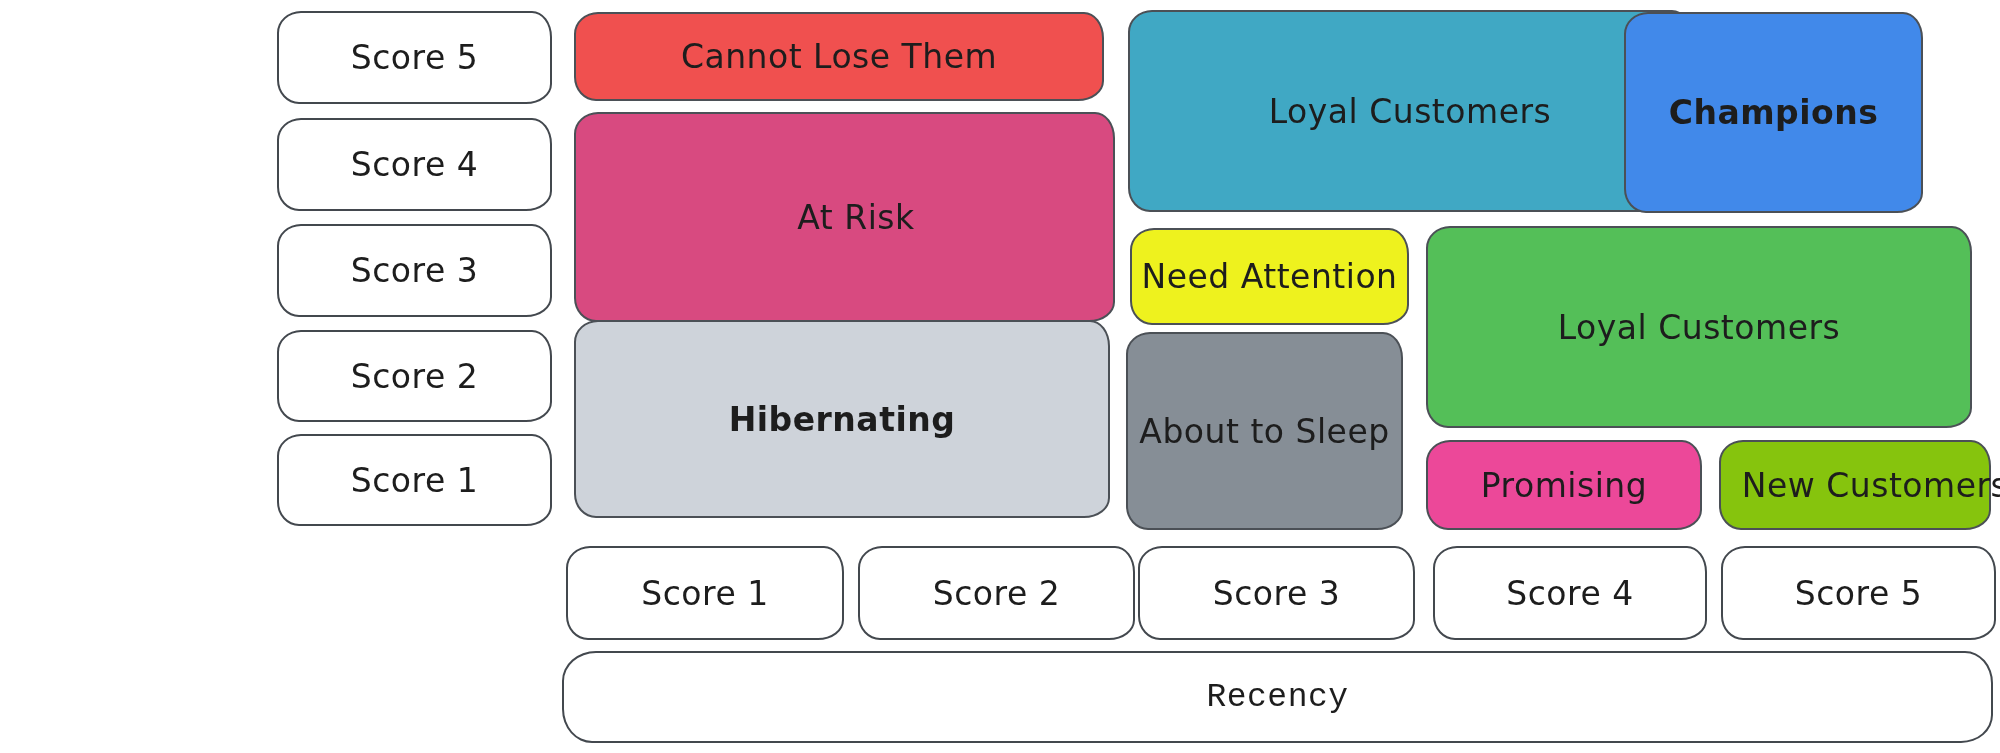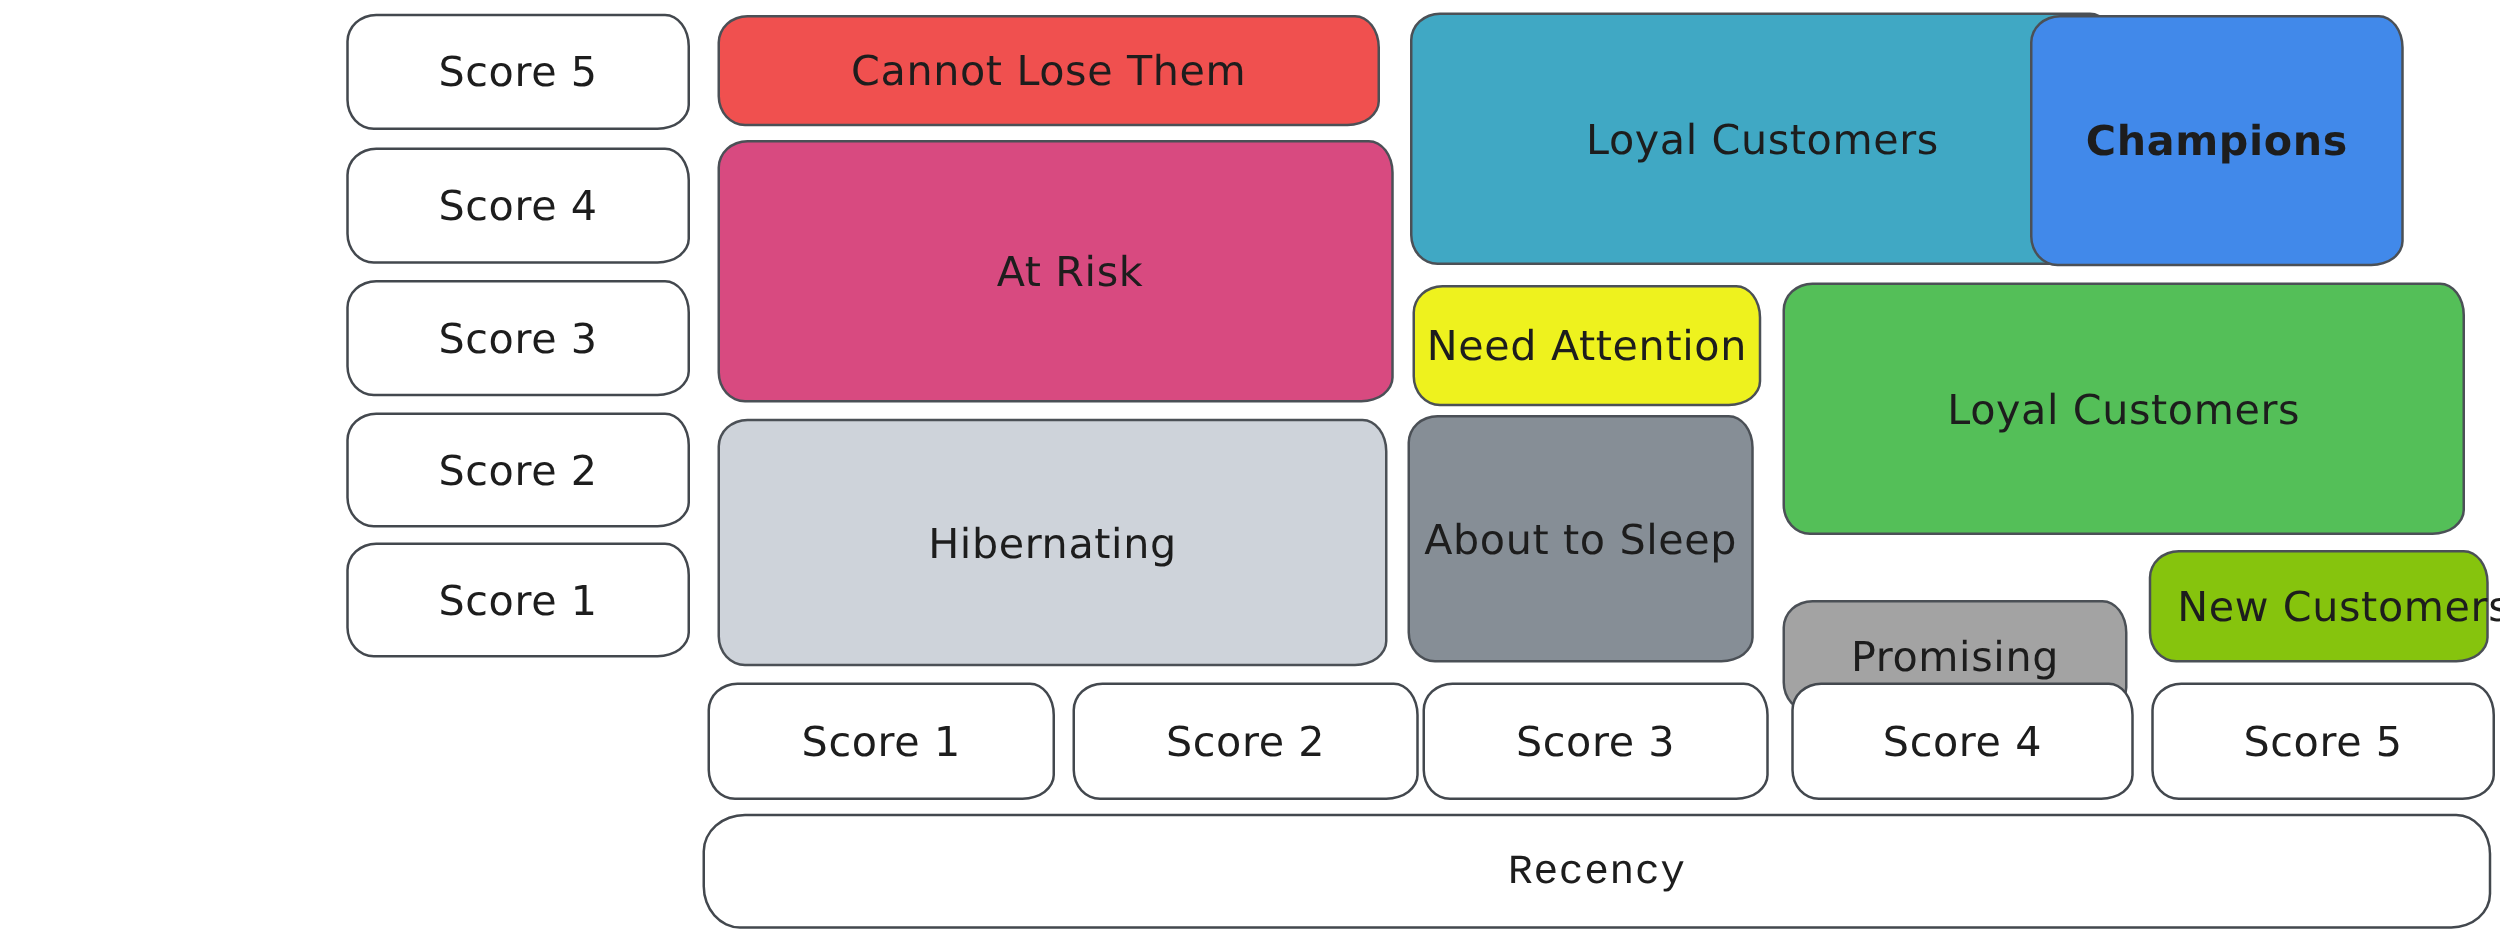--- a/index.html
+++ b/index.html
@@ -46,21 +46,21 @@
   .frequency      { left: 14px;  top: 10px;  width: 248px;  height: 520px; }
   .fscore-5       { left: 277px; top: 11px;  width: 275px;  height: 93px; }
   .fscore-4       { left: 277px; top: 118px; width: 275px;  height: 93px; }
   .fscore-3       { left: 277px; top: 224px; width: 275px;  height: 93px; }
   .fscore-2       { left: 277px; top: 330px; width: 275px;  height: 92px; }
   .fscore-1       { left: 277px; top: 434px; width: 275px;  height: 92px; }
 
   
   .cannot-lose    { left: 574px;  top: 12px;  width: 530px; height: 89px; }
   .at-risk        { left: 574px;  top: 112px; width: 541px; height: 210px; }
-  .hibernating    { left: 574px;  top: 335px; width: 536px; height: 198px; }
+  .hibernating    { left: 574px;  top: 320px; width: 536px; height: 198px; font-weight: bold; }
   .loyal-top      { left: 1128px; top: 10px;  width: 564px; height: 202px; }
   .champions      { left: 1624px; top: 12px;  width: 299px; height: 201px; font-weight: bold; }
   .need-attention { left: 1130px; top: 228px; width: 279px; height: 97px; }
   .about-sleep    { left: 1126px; top: 332px; width: 277px; height: 198px; }
   .loyal-right    { left: 1426px; top: 226px; width: 546px; height: 202px; }
   .promising      { left: 1426px; top: 440px; width: 276px; height: 90px; }
   .new-customers  { left: 1719px; top: 440px; width: 272px; height: 90px; padding-left: 40px; }
 
   
   .rscore-1       { left: 566px;  top: 546px; width: 278px;  height: 94px; }
@@ -90,21 +90,21 @@
   <div class="box seg loyal-top" style="background-color: rgb(64, 168, 196);">Loyal Customers</div>
 
   <div class="box seg champions" style="background-color: rgb(65, 137, 234);">Champions</div>
 
   <div class="box seg need-attention" style="background-color: rgb(238, 242, 30);">Need Attention</div>
 
   <div class="box seg about-sleep" style="background-color: rgb(134, 142, 150);">About to Sleep</div>
 
   <div class="box seg loyal-right" style="background-color: rgb(84, 191, 88);">Loyal Customers</div>
 
-  <div class="box seg promising" style="background-color: #a3a3a3; margin-top: 40px;">Promising</div>
+  <div class="box seg promising" style="background-color: #ec4899;">Promising</div>
 
   <div class="box seg new-customers" style="background-color: rgb(134, 196, 13);">New Customers</div>
 
   <div class="box rscore-1">Score 1</div>
   <div class="box rscore-2">Score 2</div>
   <div class="box rscore-3">Score 3</div>
   <div class="box rscore-4">Score 4</div>
   <div class="box rscore-5">Score 5</div>
   <div class="box axis recency">Recency</div>
 

